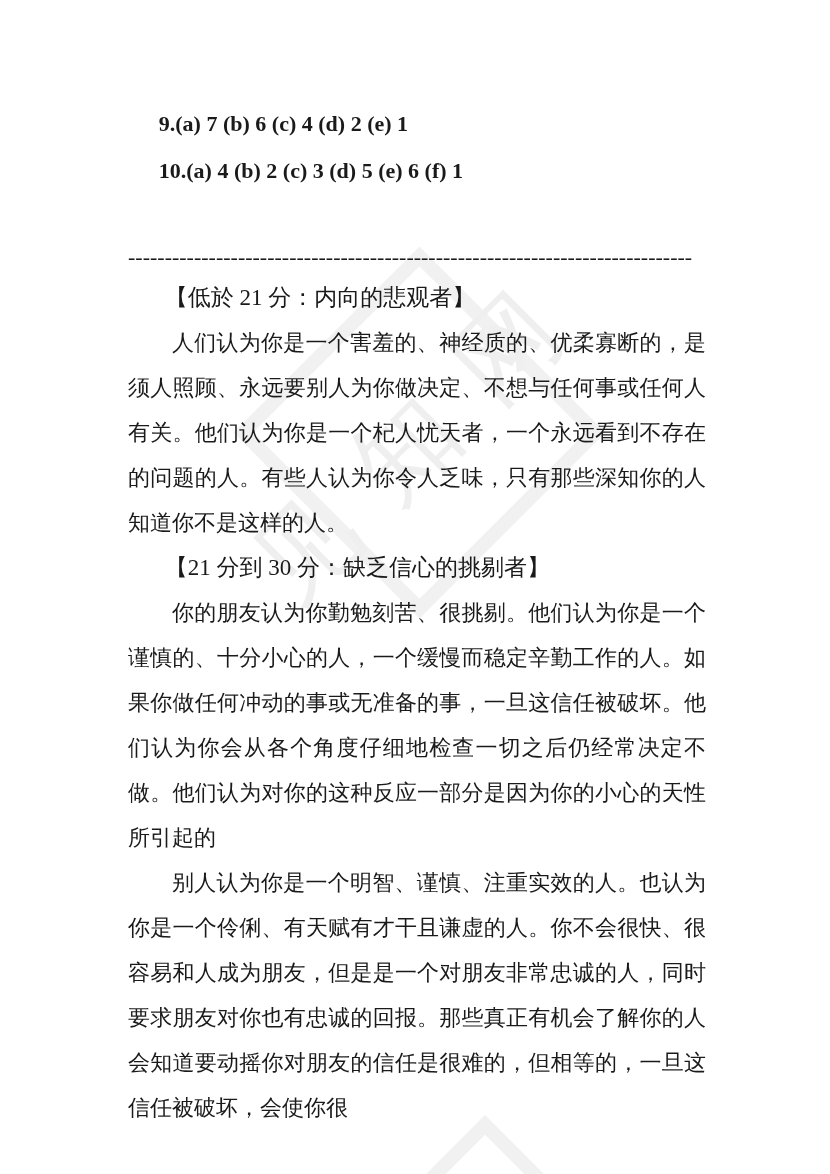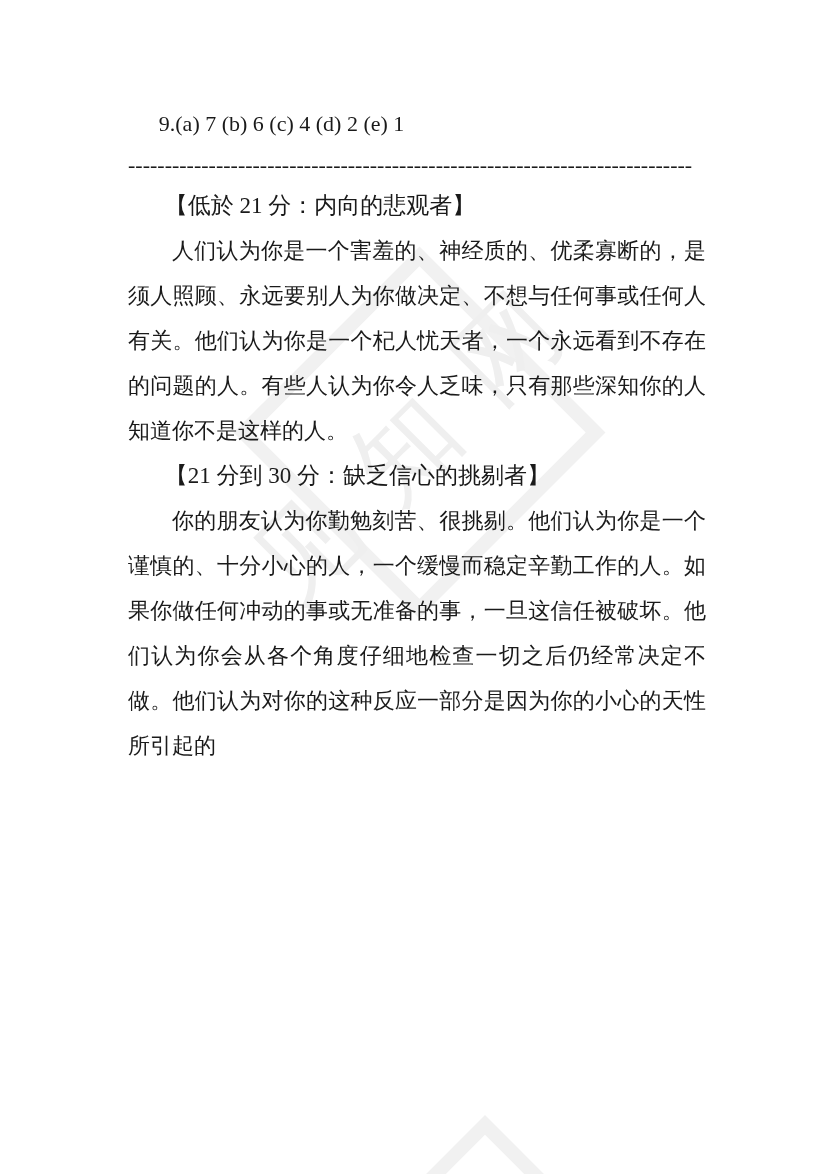--- a/index.html
+++ b/index.html
@@ -52,20 +52,21 @@
     z-index: 1;
     padding: 100px 124px 0 128px;
     color: #1a1a1a;
     font-size: 22px;
   }
   .answer {
     margin: 0;
     line-height: 47px;
     text-indent: 1.4em;
     white-space: nowrap;
+    font-weight: bold;
   }
   .answer-last { margin-bottom: 45px; }
   .divider {
     margin: 0;
     line-height: 36px;
     font-size: 22px;
     letter-spacing: 0;
     white-space: nowrap;
     overflow: hidden;
   }
@@ -93,24 +94,26 @@
   </div>
 
   <div class="wm wm2">
     <span class="wm-text">见知网</span>
     <span class="wm-corner">见</span>
   </div>
 
   <div class="content">
 
     <p class="answer">9.(a) 7 (b) 6 (c) 4 (d) 2 (e) 1</p>
+    <p class="answer answer-last">10.(a) 4 (b) 2 (c) 3 (d) 5 (e) 6 (f) 1</p>
 
     <p class="divider">-----------------------------------------------------------------------------</p>
 
     <h3 class="heading">【低於 21 分：内向的悲观者】</h3>
     <p class="para">人们认为你是一个害羞的、神经质的、优柔寡断的，是须人照顾、永远要别人为你做决定、不想与任何事或任何人有关。他们认为你是一个杞人忧天者，一个永远看到不存在的问题的人。有些人认为你令人乏味，只有那些深知你的人知道你不是这样的人。</p>
 
     <h3 class="heading">【21 分到 30 分：缺乏信心的挑剔者】</h3>
     <p class="para">你的朋友认为你勤勉刻苦、很挑剔。他们认为你是一个谨慎的、十分小心的人，一个缓慢而稳定辛勤工作的人。如果你做任何冲动的事或无准备的事，一旦这信任被破坏。他们认为你会从各个角度仔细地检查一切之后仍经常决定不做。他们认为对你的这种反应一部分是因为你的小心的天性所引起的</p>
 
+    <p class="para">别人认为你是一个明智、谨慎、注重实效的人。也认为你是一个伶俐、有天赋有才干且谦虚的人。你不会很快、很容易和人成为朋友，但是是一个对朋友非常忠诚的人，同时要求朋友对你也有忠诚的回报。那些真正有机会了解你的人会知道要动摇你对朋友的信任是很难的，但相等的，一旦这信任被破坏，会使你很</p>
 
   </div>
 </div>
 
 </body></html>

